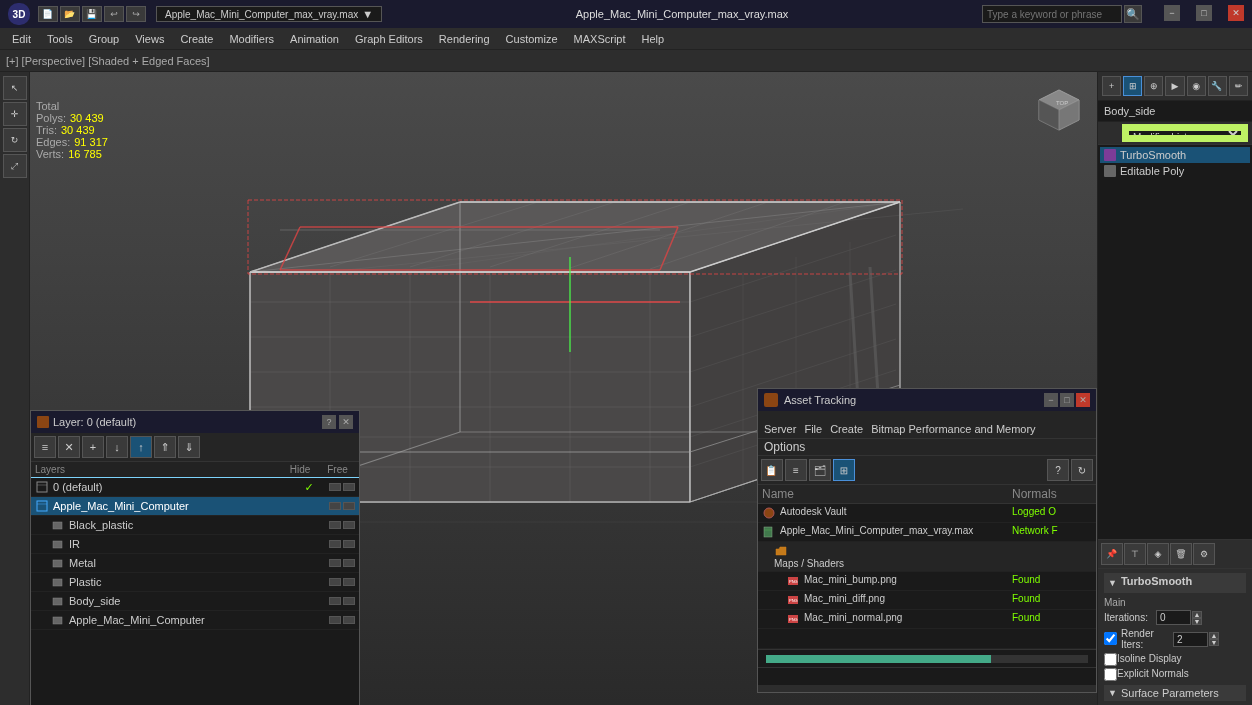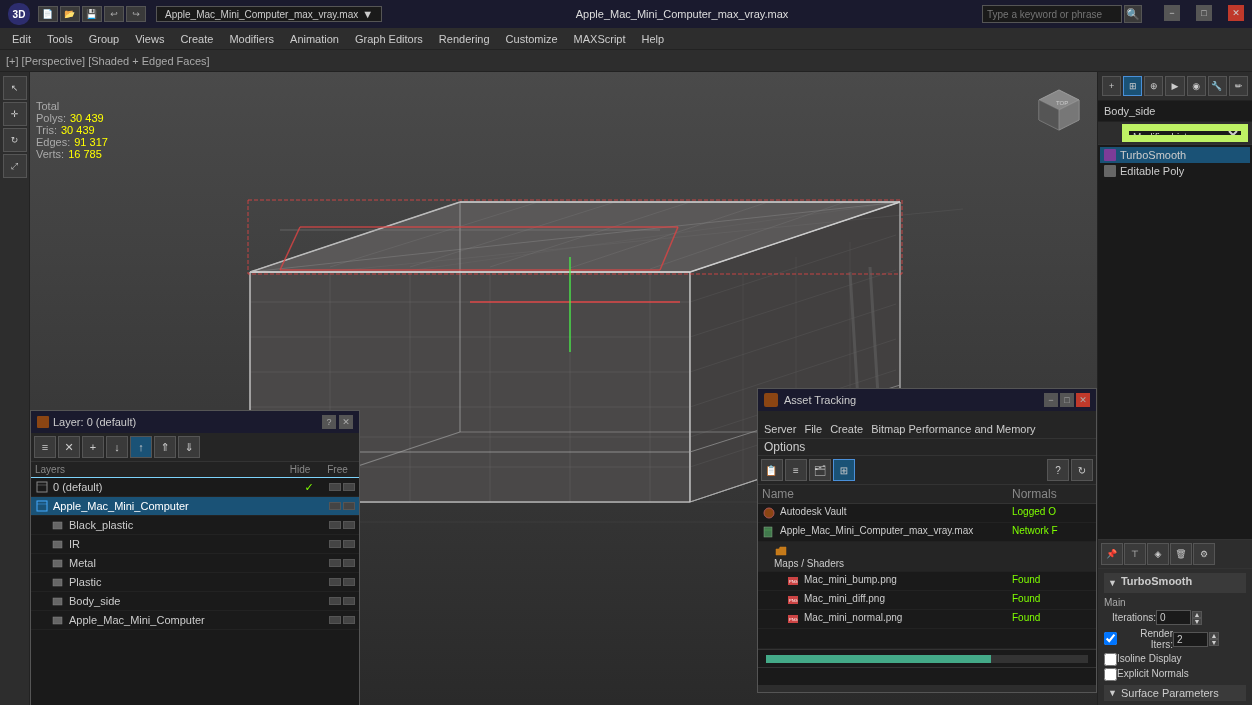--- a/index.html
+++ b/index.html
@@ -56,21 +56,21 @@
     .modifier-item .mod-icon.turbo { background: #7d3c98; }
     
     #right-panel-tools { display: flex; gap: 1px; padding: 3px; border-top: 1px solid #333; flex-wrap: wrap; }
     .rpt-btn { width: 22px; height: 22px; background: #3a3a3a; border: 1px solid #555; color: #ccc; font-size: 9px; display: flex; align-items: center; justify-content: center; cursor: pointer; }
     
     
     #turbosmooth-panel { padding: 4px 6px; border-top: 1px solid #333; }
     .ts-header { font-weight: bold; color: #ccc; margin-bottom: 4px; font-size: 11px; }
     .ts-section-label { color: #aaa; font-size: 10px; margin-bottom: 2px; }
     .ts-row { display: flex; align-items: center; margin-bottom: 3px; font-size: 10px; }
-    .ts-row label { width: 52px; color: #ccc; text-align: right; }
+    .ts-row label { width: 52px; color: #ccc; }
     .ts-row input[type=text] { width: 35px; background: #1a1a1a; border: 1px solid #555; color: #ccc; font-size: 10px; padding: 1px 3px; }
     .ts-row input[type=checkbox] { margin-right: 4px; }
     .ts-checkbox-row { display: flex; align-items: flex-start; margin-bottom: 2px; font-size: 10px; color: #ccc; }
     
     
     #layers-panel { position: absolute; bottom: 0; left: 0; width: 330px; height: 295px; background: #2d2d2d; border: 1px solid #555; z-index: 10; }
     #layers-title { background: #1a1a2e; height: 22px; display: flex; align-items: center; justify-content: space-between; padding: 0 6px; color: #ccc; font-size: 11px; cursor: move; }
     #layers-title .layer-win-controls { display: flex; gap: 3px; }
     .lwc-btn { width: 14px; height: 14px; background: #555; border: none; color: #aaa; font-size: 9px; cursor: pointer; display: flex; align-items: center; justify-content: center; }
     

